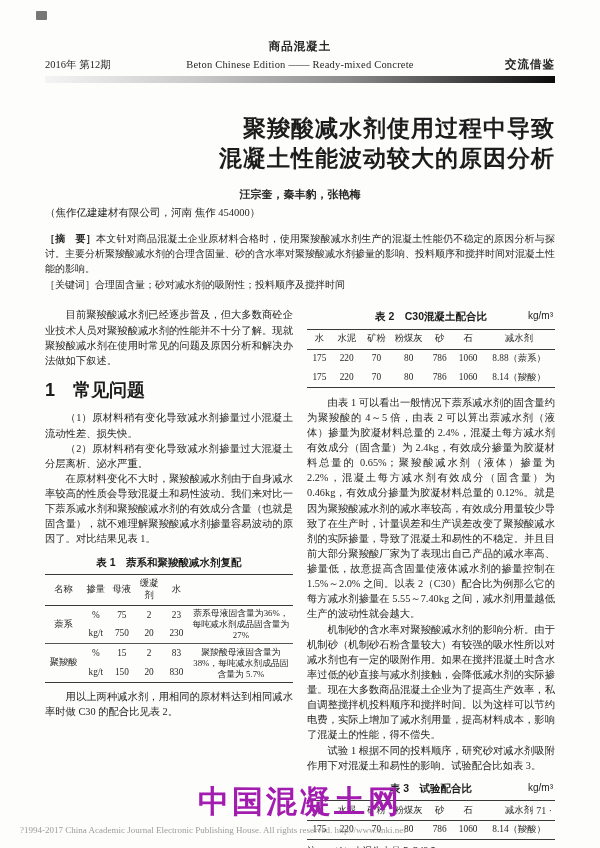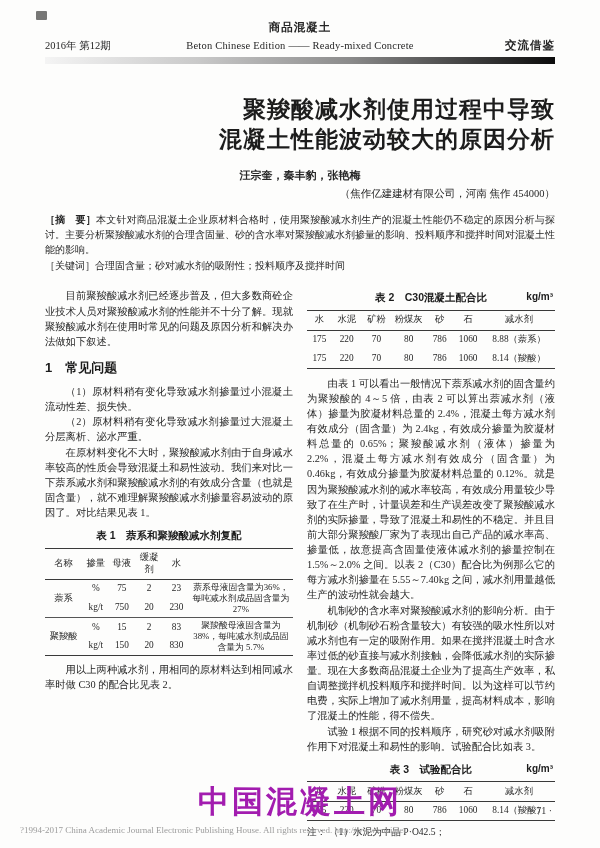--- a/index.html
+++ b/index.html
@@ -6,46 +6,46 @@
   .page{position:relative;width:600px;height:848px;margin:0 auto;background:#fdfdfc;
         font-family:"Liberation Serif",serif;color:#262626;overflow:hidden;}
   .content{position:absolute;left:45px;right:45px;top:0;}
   .sans{font-family:"Liberation Sans",sans-serif;}
   .b{font-weight:bold;}
 
   
   .scan-mark{position:absolute;left:36px;top:11px;width:11px;height:9px;background:#4a4a4a;opacity:.75;border-radius:1px;}
 
   
-  .journal-cn{padding-top:20px;text-align:center;font-family:"Liberation Sans",sans-serif;font-weight:bold;font-size:11.5px;letter-spacing:1px;}
+  .journal-cn{padding-top:39px;text-align:center;font-family:"Liberation Sans",sans-serif;font-weight:bold;font-size:11.5px;letter-spacing:1px;}
   .header-row{display:flex;align-items:baseline;margin-top:3px;font-size:10.5px;}
   .header-issue{width:140px;}
   .header-en{flex:1;text-align:center;letter-spacing:.2px;}
   .header-col{width:140px;text-align:right;font-family:"Liberation Sans",sans-serif;font-weight:bold;font-size:11.5px;letter-spacing:1px;}
   .rule-gradient{height:7px;margin-top:4px;background:linear-gradient(to right,#f4f4f4 0%,#c9c9c9 30%,#8a8a8a 60%,#3a3a3a 85%,#0b0b0b 100%);}
 
   
   .art-title{margin-top:30px;text-align:right;font-family:"Liberation Sans",sans-serif;font-weight:bold;font-size:23px;line-height:1.32;color:#1c1c1c;letter-spacing:1px;}
   .authors{margin-top:13px;text-align:center;font-family:"Liberation Sans",sans-serif;font-weight:bold;font-size:11px;}
-  .affiliation{margin-top:4px;text-align:right;font-size:10.5px;}
+  .affiliation{margin-top:4px;text-align:left;font-size:10.5px;}
 
   
   .abstract{margin-top:11px;font-size:10px;line-height:1.52;text-align:justify;}
   .abstract .lbl{font-family:"Liberation Sans",sans-serif;font-weight:bold;}
   .keywords{margin-top:1px;font-size:10px;line-height:1.52;}
 
   
   .columns{display:flex;gap:14px;margin-top:15px;}
   .col{flex:1;min-width:0;font-size:10.3px;line-height:1.47;text-align:justify;}
   .col p{margin:0;text-indent:2em;}
-  .sec-h{font-family:"Liberation Sans",sans-serif;font-weight:bold;font-size:13px;margin:9px 0 7px;text-indent:0 !important;text-align:left;color:#1c1c1c;}
+  .sec-h{font-family:"Liberation Sans",sans-serif;font-weight:bold;font-size:18px;margin:9px 0 7px;text-indent:0 !important;text-align:left;color:#1c1c1c;}
 
   
   .tbl-title{position:relative;margin:8px 0 4px;text-align:center;font-family:"Liberation Sans",sans-serif;font-weight:bold;font-size:10.5px;color:#1c1c1c;}
-  .tbl-unit{position:absolute;right:2px;top:0;font-weight:bold;font-size:10px;}
+  .tbl-unit{position:absolute;right:2px;top:0;font-weight:normal;font-size:10px;}
   table{width:100%;border-collapse:collapse;font-size:9.3px;line-height:1.25;}
   .tbl{border-top:1.4px solid #3a3a3a;border-bottom:1.4px solid #3a3a3a;}
   .tbl thead td{border-bottom:.9px solid #3a3a3a;}
   .tbl td{text-align:center;padding:3.5px 1px;vertical-align:middle;}
   .t1 .note{font-size:8.8px;padding:1px 3px;margin-top:24px;}
   .t1 .grp2 td{border-top:.8px solid #555;}
 
   
   .tbl-notes{margin-top:4px;font-size:9.6px;line-height:1.45;display:flex;}
   .tbl-notes .nlabel{flex:0 0 22px;}

